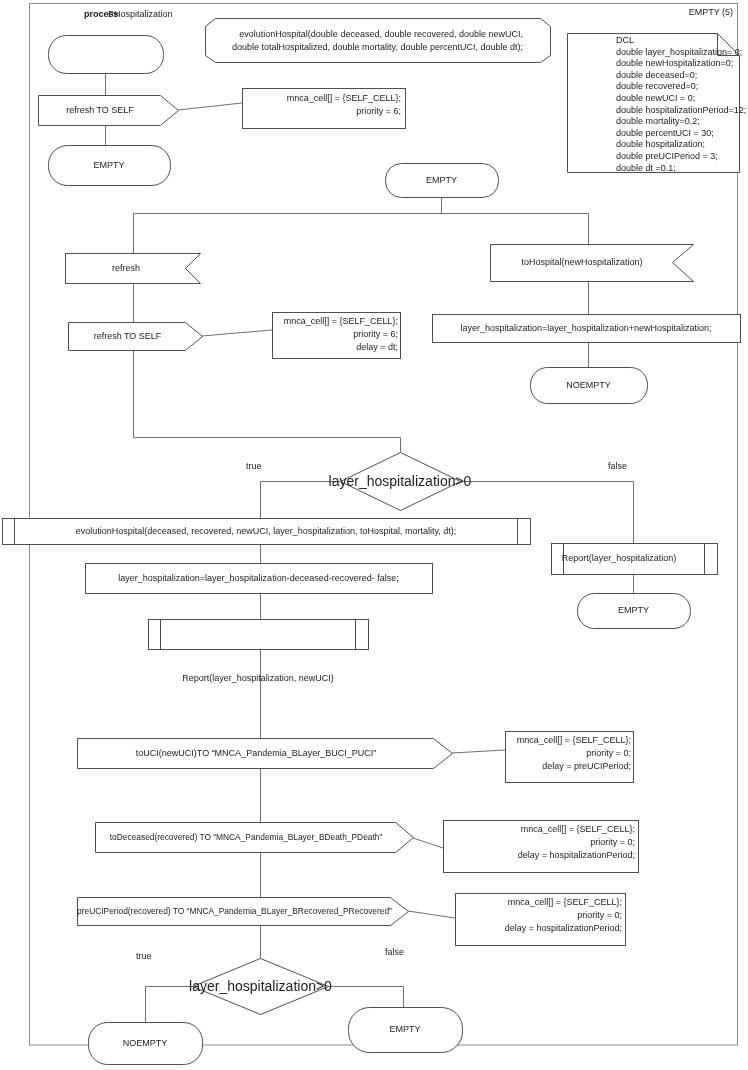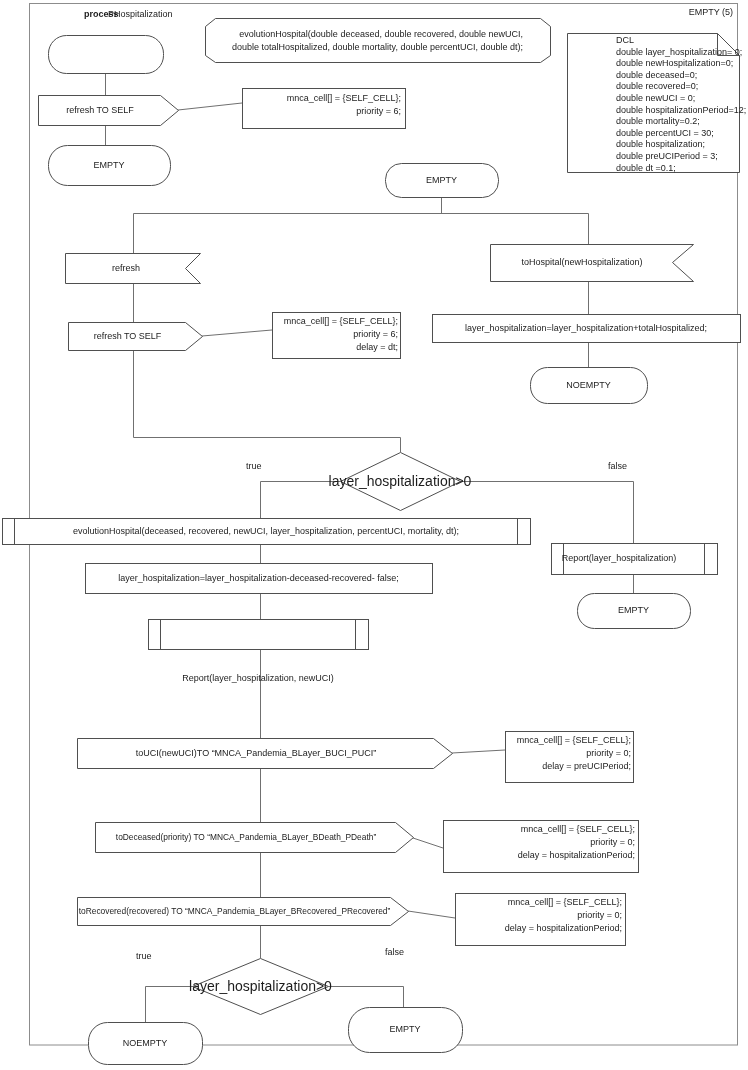--- a/index.html
+++ b/index.html
@@ -141,45 +141,45 @@
 <div class="t ctr" style="left:48px;top:145px;width:122px;height:40px;">EMPTY</div>
 
 <div class="t ctr" style="left:385px;top:163px;width:113px;height:34px;">EMPTY</div>
 <div class="t ctr" style="left:65px;top:253px;width:122px;height:30px;">refresh</div>
 <div class="t ctr" style="left:68px;top:322px;width:119px;height:28px;">refresh TO SELF</div>
 <div class="t lines" style="left:276px;top:315px;width:122px;">mnca_cell[] = {SELF_CELL};
 priority = 6;
 delay = dt;</div>
 
 <div class="t ctr" style="left:490px;top:244px;width:184px;height:37px;">toHospital(newHospitalization)</div>
-<div class="t ctr" style="left:432px;top:314px;width:308px;height:28px;">layer_hospitalization=layer_hospitalization+totalHospitalized;</div>
+<div class="t ctr" style="left:432px;top:314px;width:308px;height:28px;">layer_hospitalization=layer_hospitalization+newHospitalization;</div>
 <div class="t ctr" style="left:530px;top:367px;width:117px;height:36px;">NOEMPTY</div>
 
 <div class="t ctr small" style="left:340px;top:452px;width:120px;height:58px;">layer_hospitalization&gt;0</div>
 <div class="t" style="left:246px;top:461px;width:30px;">true</div>
 <div class="t" style="left:608px;top:461px;width:34px;">false</div>
 
-<div class="t ctr" style="left:14px;top:518px;width:504px;height:26px;">evolutionHospital(deceased, recovered, newUCI, layer_hospitalization, percentUCI, mortality, dt);</div>
+<div class="t ctr" style="left:14px;top:518px;width:504px;height:26px;">evolutionHospital(deceased, recovered, newUCI, layer_hospitalization, toHospital, mortality, dt);</div>
 <div class="t ctr" style="left:85px;top:563px;width:347px;height:30px;">layer_hospitalization=layer_hospitalization-deceased-recovered- false;</div>
 <div class="t ctr" style="left:160px;top:619px;width:196px;height:30px;margin-top:44px;">Report(layer_hospitalization, newUCI)</div>
 
 <div class="t ctr" style="left:563px;top:543px;width:112px;height:31px;">Report(layer_hospitalization)</div>
 <div class="t ctr" style="left:577px;top:593px;width:113px;height:35px;">EMPTY</div>
 
 <div class="t ctr" style="left:77px;top:738px;width:358px;height:30px;">toUCI(newUCI)TO “MNCA_Pandemia_BLayer_BUCI_PUCI”</div>
 <div class="t lines" style="left:509px;top:734px;width:122px;">mnca_cell[] = {SELF_CELL};
 priority = 0;
 delay = preUCIPeriod;</div>
 
-<div class="t ctr tiny" style="left:95px;top:822px;width:302px;height:30px;">toDeceased(priority) TO “MNCA_Pandemia_BLayer_BDeath_PDeath”</div>
+<div class="t ctr tiny" style="left:95px;top:822px;width:302px;height:30px;">toDeceased(recovered) TO “MNCA_Pandemia_BLayer_BDeath_PDeath”</div>
 <div class="t lines" style="left:447px;top:823px;width:188px;">mnca_cell[] = {SELF_CELL};
 priority = 0;
 delay = hospitalizationPeriod;</div>
 
-<div class="t ctr tiny" style="left:77px;top:897px;width:315px;height:28px;">toRecovered(recovered) TO “MNCA_Pandemia_BLayer_BRecovered_PRecovered”</div>
+<div class="t ctr tiny" style="left:77px;top:897px;width:315px;height:28px;">preUCIPeriod(recovered) TO “MNCA_Pandemia_BLayer_BRecovered_PRecovered”</div>
 <div class="t lines" style="left:459px;top:896px;width:163px;">mnca_cell[] = {SELF_CELL};
 priority = 0;
 delay = hospitalizationPeriod;</div>
 
 <div class="t ctr small" style="left:192px;top:958px;width:137px;height:56px;">layer_hospitalization&gt;0</div>
 <div class="t" style="left:136px;top:951px;width:30px;">true</div>
 <div class="t" style="left:385px;top:947px;width:34px;">false</div>
 
 <div class="t ctr" style="left:88px;top:1022px;width:114px;height:42px;">NOEMPTY</div>
 <div class="t ctr" style="left:348px;top:1007px;width:114px;height:45px;">EMPTY</div>

